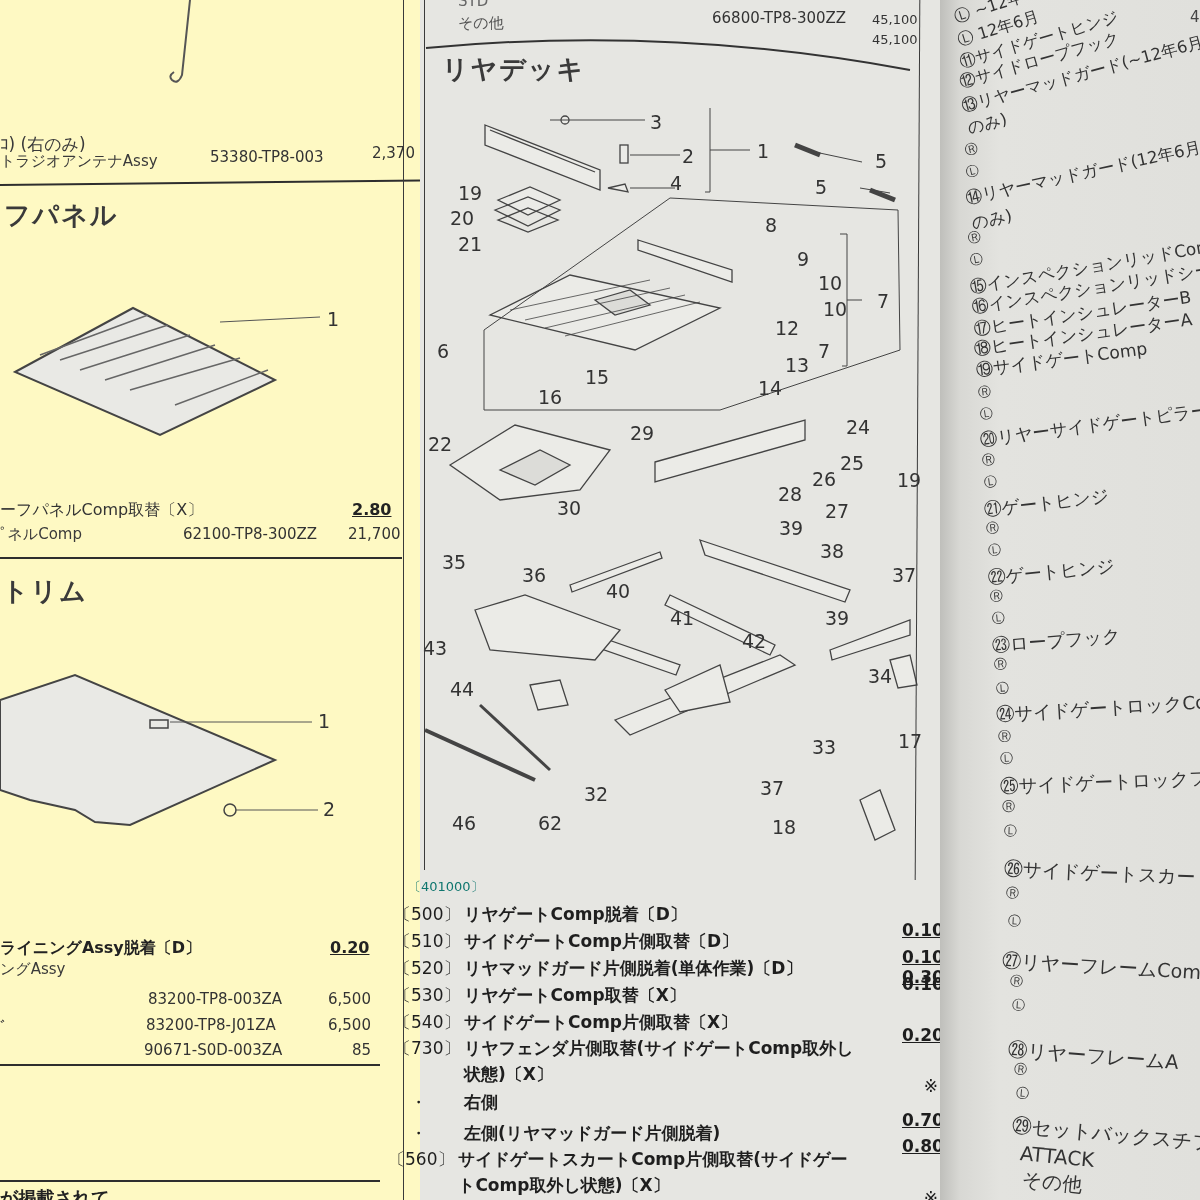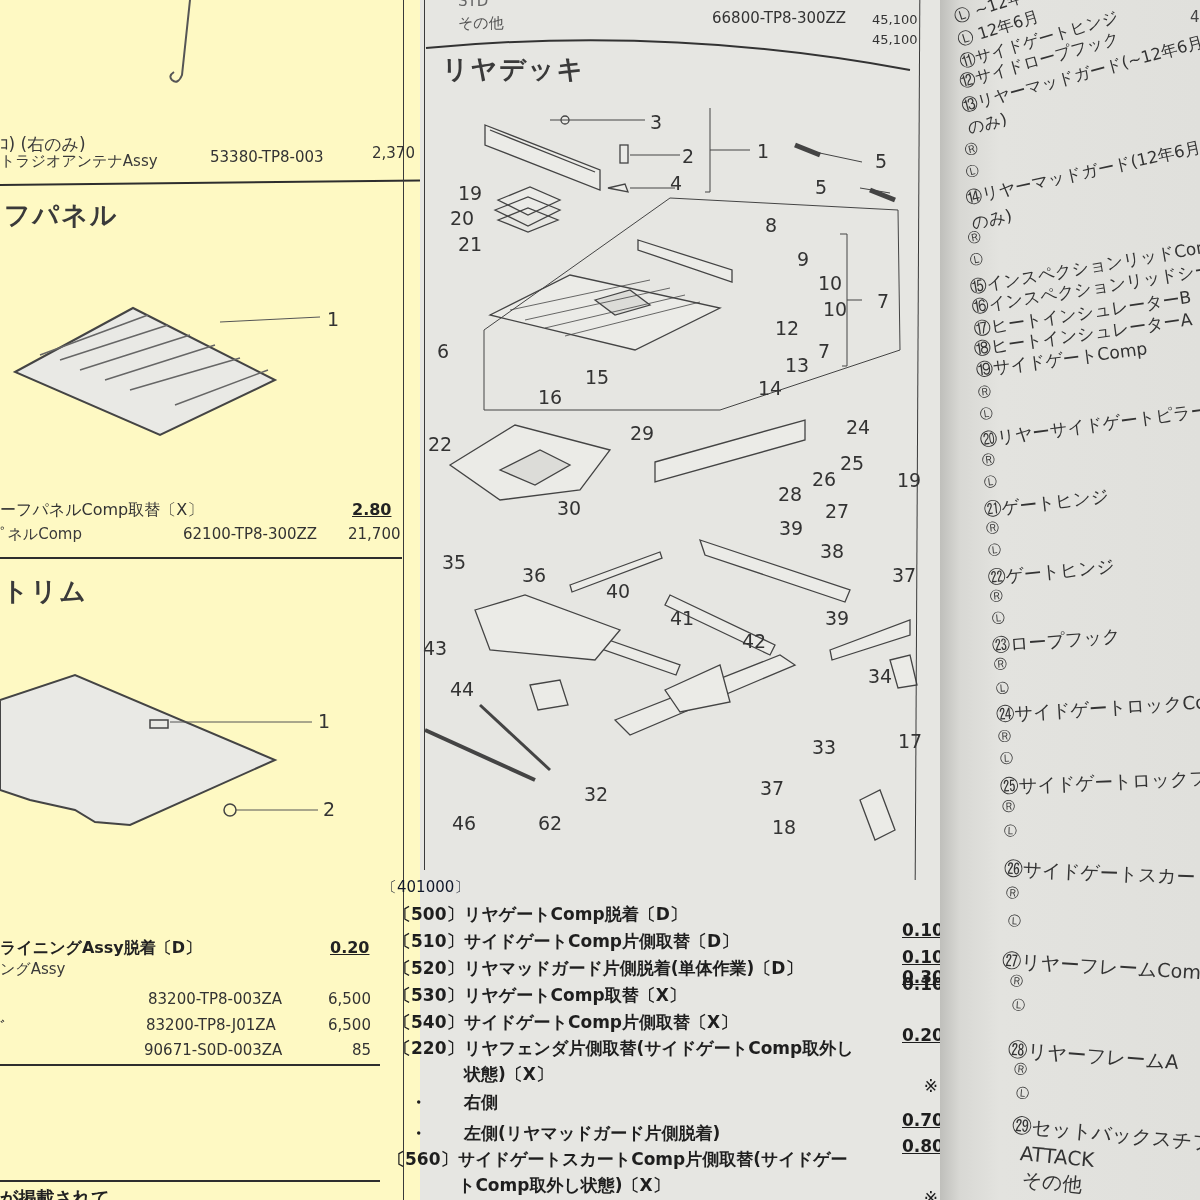--- a/index.html
+++ b/index.html
@@ -21,21 +21,21 @@
   .abs { position:absolute; white-space:nowrap; }
   .title { font-size:26px; font-weight:bold; color:#3a3a3a; letter-spacing:2px;text-align:center; }
   .row-text { font-size:15px; color:#3a3a3a; }
   .bold-text { font-size:16px; font-weight:bold; color:#222; }
   .num-ul { text-decoration:underline; font-weight:bold; }
   .pn { font-size:15px; color:#333; }
   .price { font-size:15px; color:#333; text-align:right; }
   .callout { position:absolute; font-size:19px; color:#333; }
   svg { position:absolute; overflow:visible; }
   .op-row { position:absolute; left:394px; font-size:17px; font-weight:bold; color:#1e1e1e; white-space:nowrap; }
-  .op-code { display:inline-block; width:70px; font-weight:bold; }
+  .op-code { display:inline-block; width:70px; font-weight:normal; }
   .op-val { position:absolute; left:902px; font-size:17px; font-weight:bold; color:#1e1e1e; width:36px; text-align:right; }
   .rtext { position:absolute; font-size:15px; color:#333; white-space:nowrap; transform-origin:left center; }
 </style>
 </head>
 <body>
 
 <div class="page" id="left-page">
 
   <svg width="420" height="100" style="left:0;top:0">
     <path d="M190 0 L182 75 Q178 85 172 80 Q168 76 174 72" fill="none" stroke="#555" stroke-width="2"></path>
@@ -210,38 +210,38 @@
   <div class="callout" style="left:30px;top:678px">44</div>
   <div class="callout" style="left:478px;top:730px">17</div>
   <div class="callout" style="left:392px;top:736px">33</div>
   <div class="callout" style="left:340px;top:777px">37</div>
   <div class="callout" style="left:164px;top:783px">32</div>
   <div class="callout" style="left:32px;top:812px">46</div>
   <div class="callout" style="left:118px;top:812px">62</div>
   <div class="callout" style="left:352px;top:816px">18</div>
 </div>
 
-<div class="abs" style="left:382px;top:878px;font-size:15px;color:#0f172a">〔401000〕</div>
+<div class="abs" style="left:408px;top:878px;font-size:13px;color:#0f766e">〔401000〕</div>
 
 <div class="op-row" style="top:903px"><span class="op-code">〔500〕</span><span>リヤゲートComp脱着〔D〕</span></div>
 <div class="op-val num-ul" style="top:920px">0.10</div>
 
 <div class="op-row" style="top:930px"><span class="op-code">〔510〕</span><span>サイドゲートComp片側取替〔D〕</span></div>
 <div class="op-val num-ul" style="top:947px">0.10</div>
 
 <div class="op-row" style="top:957px"><span class="op-code">〔520〕</span><span>リヤマッドガード片側脱着(単体作業)〔D〕</span></div>
 <div class="op-val" style="top:974px">0.10</div>
 
 <div class="op-row" style="top:984px"><span class="op-code">〔530〕</span><span>リヤゲートComp取替〔X〕</span></div>
 <div class="op-val num-ul" style="top:967px">0.30</div>
 
 <div class="op-row" style="top:1011px"><span class="op-code">〔540〕</span><span>サイドゲートComp片側取替〔X〕</span></div>
 <div class="op-val num-ul" style="top:1025px">0.20</div>
 
-<div class="op-row" style="top:1037px"><span class="op-code">〔220〕</span><span>リヤフェンダ片側取替(サイドゲートComp取外し</span></div>
+<div class="op-row" style="top:1037px"><span class="op-code">〔730〕</span><span>リヤフェンダ片側取替(サイドゲートComp取外し</span></div>
 
 <div class="op-row" style="top:1063px"><span class="op-code"></span><span>状態)〔X〕</span></div>
 <div class="op-val" style="top:1076px;font-weight:normal">※</div>
 
 <div class="op-row" style="top:1091px;left:410px"><span class="op-code" style="width:54px">・</span><span>右側</span></div>
 <div class="op-val num-ul" style="top:1110px">0.70</div>
 
 <div class="op-row" style="top:1122px;left:410px"><span class="op-code" style="width:54px">・</span><span>左側(リヤマッドガード片側脱着)</span></div>
 <div class="op-val num-ul" style="top:1136px">0.80</div>
 

